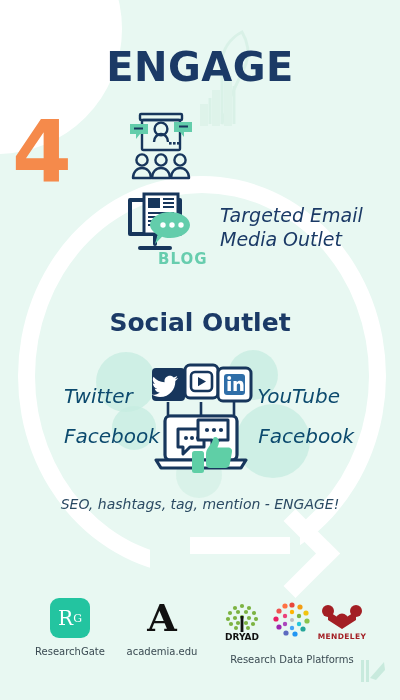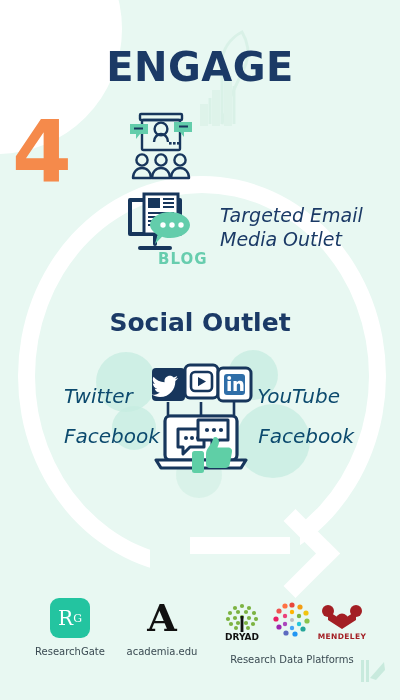--- a/index.html
+++ b/index.html
@@ -385,20 +385,21 @@
           <circle cx="59" cy="68" r="2.1"></circle>
           <circle cx="66" cy="68" r="2.1"></circle>
           <circle cx="73" cy="68" r="2.1"></circle>
         </g>
 
         <path d="M58 92 c0 -5 4 -8 6 -12 c1 -2 1 -5 3 -5 c2.5 0 4 2 4 5 c0 2 -1 4 -1.6 5.6 H80 c2.6 0 4.4 1.8 4 4.4 l-2.2 12 c-.4 2.4 -2.2 4 -4.6 4 H62 c-2.4 0 -4 -1.6 -4 -4 z" fill="#5fcfa6"></path>
         <rect x="44" y="89" width="12" height="22" rx="2.5" fill="#5fcfa6"></rect>
       </svg>
     </div>
 
+    <div class="engage-note">SEO, hashtags, tag, mention - ENGAGE!</div>
 
 
     <div class="platforms">
 
       <div class="platform">
         <div class="rg-badge">
           <span>R</span>
             <sup>G</sup>
         </div>
         <div class="platform-caption">ResearchGate</div>

